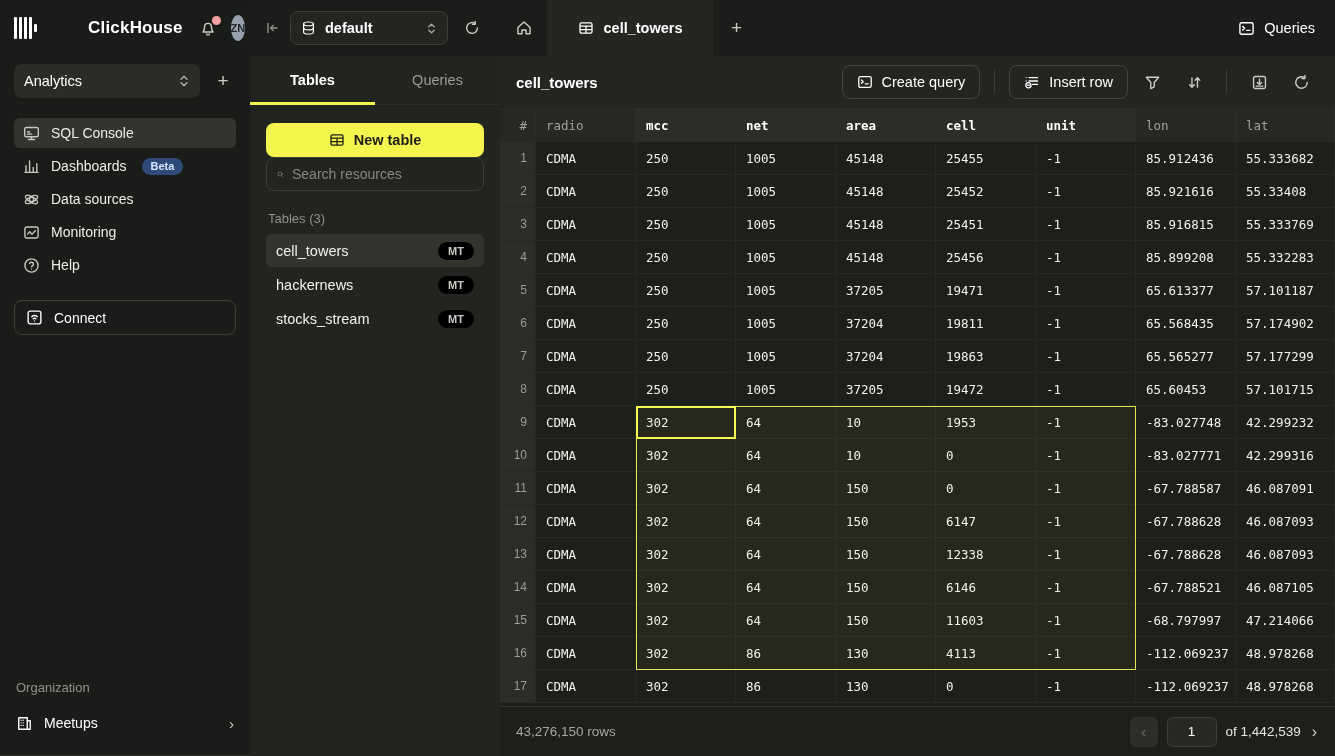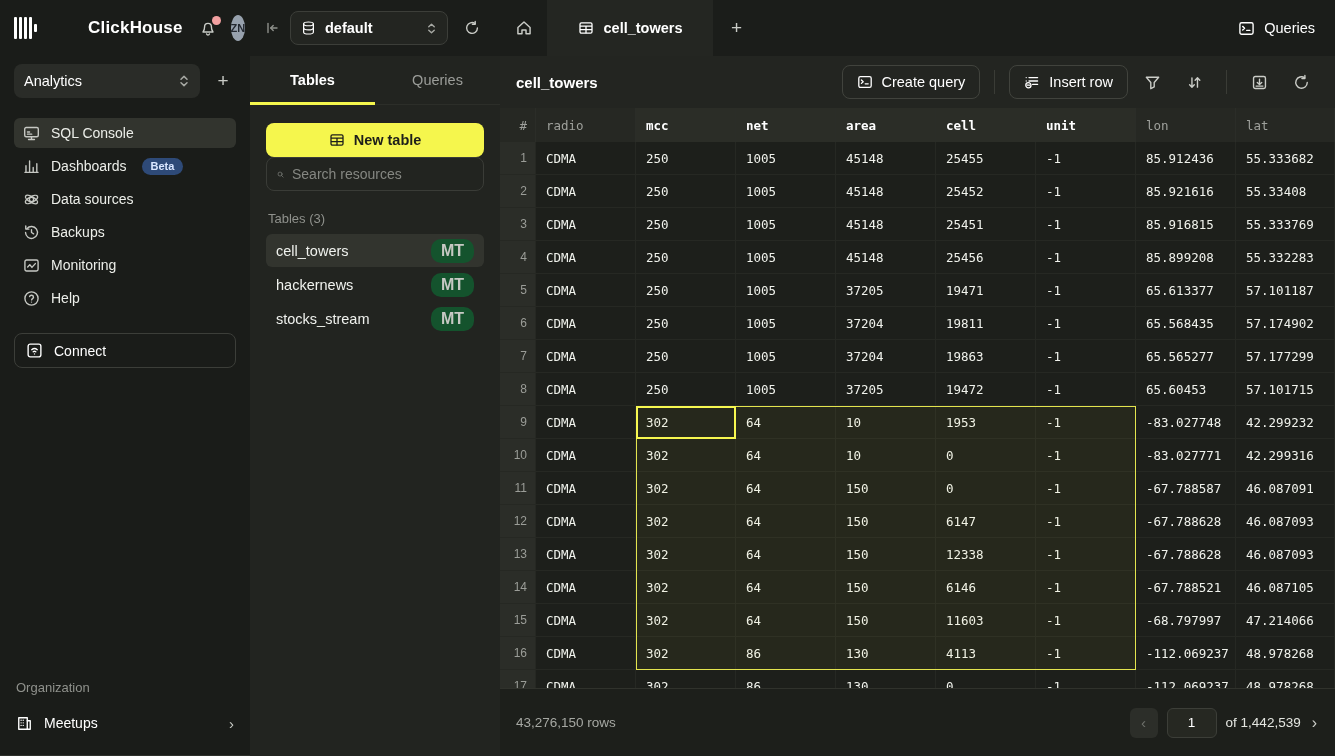--- a/index.html
+++ b/index.html
@@ -78,21 +78,21 @@
                 display:flex; align-items:center; gap:8px; padding:0 10px; color:#8b8d88; }
   .search-box input { flex:1; background:transparent; border:none; outline:none; color:#eceee9;
                       font-size:14px; font-family:"Liberation Sans",sans-serif; }
   .search-box input::placeholder { color:#858782; }
   .section-label { margin:20px 0 8px 2px; color:#8f918c; font-size:13px; }
   .tables-list { display:flex; flex-direction:column; gap:1px; }
   .list-item { height:33px; border-radius:6px; display:flex; align-items:center; padding:0 10px;
                color:#f0f2ee; font-size:14.5px; cursor:pointer; }
   .list-item.selected { background:#32342e; }
   .list-item .grow { flex:1; }
-  .badge-mt { background:#14532d; color:#c7c9c4; font-size:16px; font-weight:700;
+  .badge-mt { background:#000000; color:#c7c9c4; font-size:11px; font-weight:700;
               padding:3px 10px; border-radius:10px; }
 
   
   .main { flex:1; display:flex; flex-direction:column; background:#1d1f1b; min-width:0; }
   .main-tabbar { height:56px; background:#1b1d1a; display:flex; align-items:stretch; }
   .home-btn { width:47px; display:flex; align-items:center; justify-content:center; color:#c9cbc6; cursor:pointer; }
   .active-tab { width:166px; background:#242622; display:flex; align-items:center; justify-content:center;
                 gap:10px; color:#fff; font-weight:600; font-size:14.5px; cursor:pointer; }
   .newtab-btn { width:47px; display:flex; align-items:center; justify-content:center; color:#c9cbc6;
                 font-size:19px; cursor:pointer; }
@@ -120,21 +120,21 @@
   .grid-body { flex:1; position:relative; overflow:hidden; }
   .grid-row { height:33px; background:#1d1f1b; border-bottom:1px solid #26282 3; border-bottom:1px solid #262823; }
   .cell { display:flex; align-items:center; padding-left:10px; font-family:"DejaVu Sans Mono", monospace;
           font-size:12.5px; color:#f0f2ec; border-right:1px solid #262823; overflow:hidden; white-space:nowrap; }
   .cell.gutter { background:#2b2d28; color:#9b9d98; font-family:"Liberation Sans",sans-serif;
                  font-size:12px; justify-content:flex-end; padding:0 8px 0 0; }
   .sel-range { position:absolute; border:1px solid #e3e44e; background:rgba(246,247,80,0.045);
                pointer-events:none; z-index:2; }
   .sel-active { position:absolute; border:2px solid #f6f750; pointer-events:none; z-index:3; }
 
-  .main-footer { height:68px; border-top:1px solid #30322c; background:#1d1f1b; display:flex;
+  .main-footer { height:50px; border-top:1px solid #30322c; background:#1d1f1b; display:flex;
                  align-items:center; padding:16px 16px; }
   .row-count { color:#a6a8a3; font-size:13.5px; }
   .pager { margin-left:auto; display:flex; align-items:center; gap:9px; }
   .pg-prev { width:28px; height:30px; border-radius:6px; background:#2c2e29; color:#6f716c;
              display:flex; align-items:center; justify-content:center; font-size:15px; cursor:pointer; }
   .pg-input { width:50px; height:30px; border-radius:6px; background:#262822; border:1px solid #3c3e38;
               color:#fff; text-align:center; font-size:13.5px; font-family:"Liberation Sans",sans-serif; outline:none; }
   .pg-of { color:#e4e6e1; font-size:13.5px; }
   .pg-next { color:#cbcdc8; font-size:16px; cursor:pointer; padding:0 2px; }
 </style>
@@ -195,30 +195,20 @@
     </div>
     <div class="nav-item">
       <span class="nicon">
         <svg width="17" height="17" viewBox="0 0 16 16" fill="none" stroke="currentColor" stroke-width="1.3">
           <circle cx="8" cy="8" r="2"></circle>
             <ellipse cx="8" cy="8" rx="6.4" ry="2.6" transform="rotate(-30 8 8)"></ellipse>
             <ellipse cx="8" cy="8" rx="6.4" ry="2.6" transform="rotate(30 8 8)"></ellipse>
         </svg>
       </span>
       <span>Data sources</span>
-    </div>
-    <div class="nav-item">
-      <span class="nicon">
-        <svg width="17" height="17" viewBox="0 0 16 16" fill="none" stroke="currentColor" stroke-width="1.3" stroke-linecap="round" stroke-linejoin="round">
-          <path d="M2.4 8a5.6 5.6 0 1 0 1.3-3.6"></path>
-            <path d="M2.6 1.8v3h3"></path>
-            <path d="M8 5.4V8l2 1.3"></path>
-        </svg>
-      </span>
-      <span>Backups</span>
     </div>
     <div class="nav-item">
       <span class="nicon">
         <svg width="17" height="17" viewBox="0 0 16 16" fill="none" stroke="currentColor" stroke-width="1.3" stroke-linecap="round" stroke-linejoin="round">
           <rect x="1.8" y="2.8" width="12.4" height="10.4" rx="1.6"></rect>
             <path d="M4.4 9.4l2-2.2 2 2.6 3.2-3.6"></path>
         </svg>
       </span>
       <span>Monitoring</span>
     </div>

